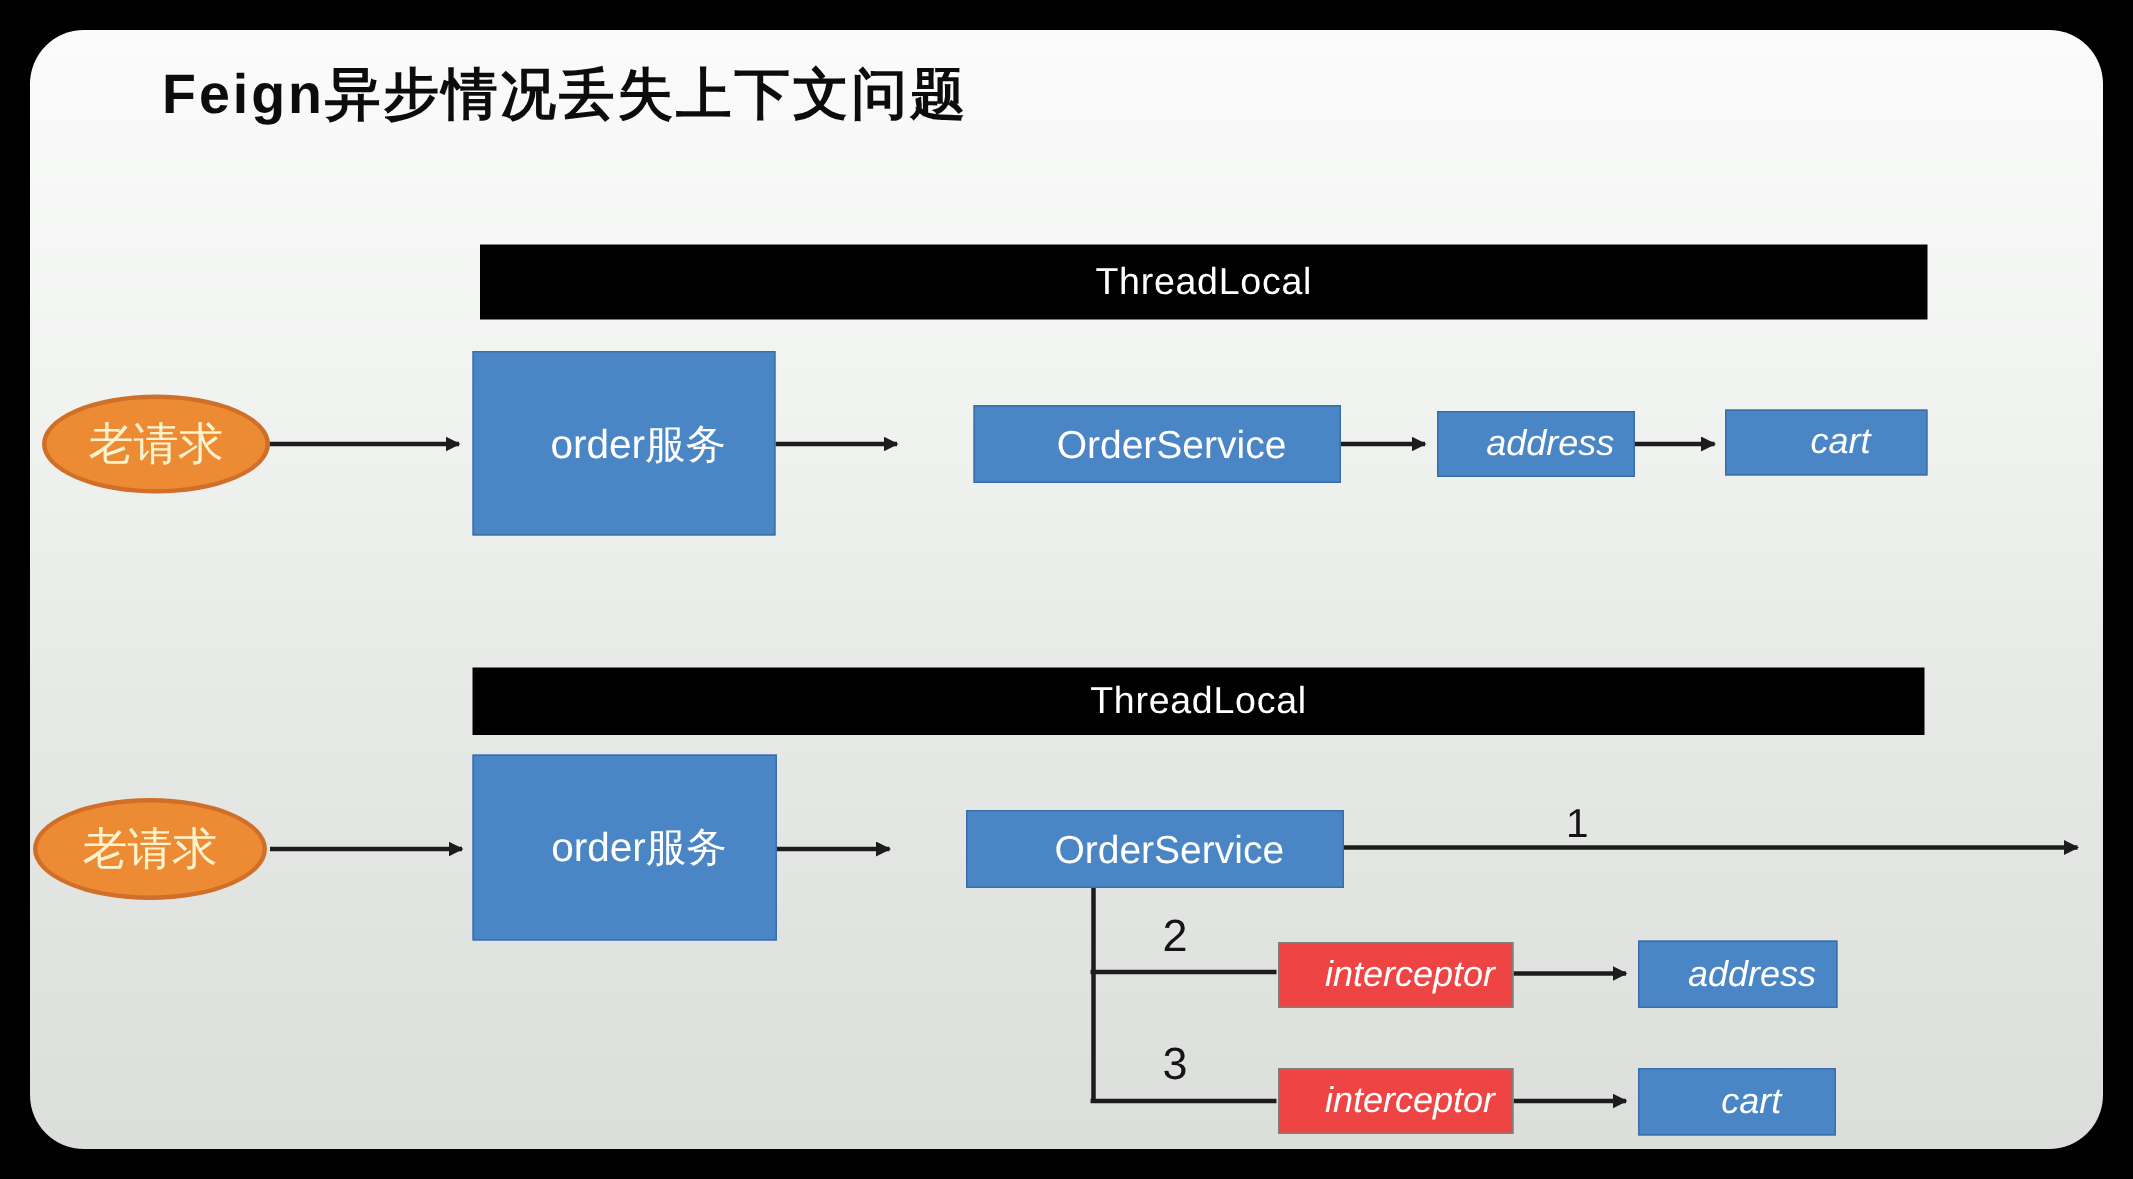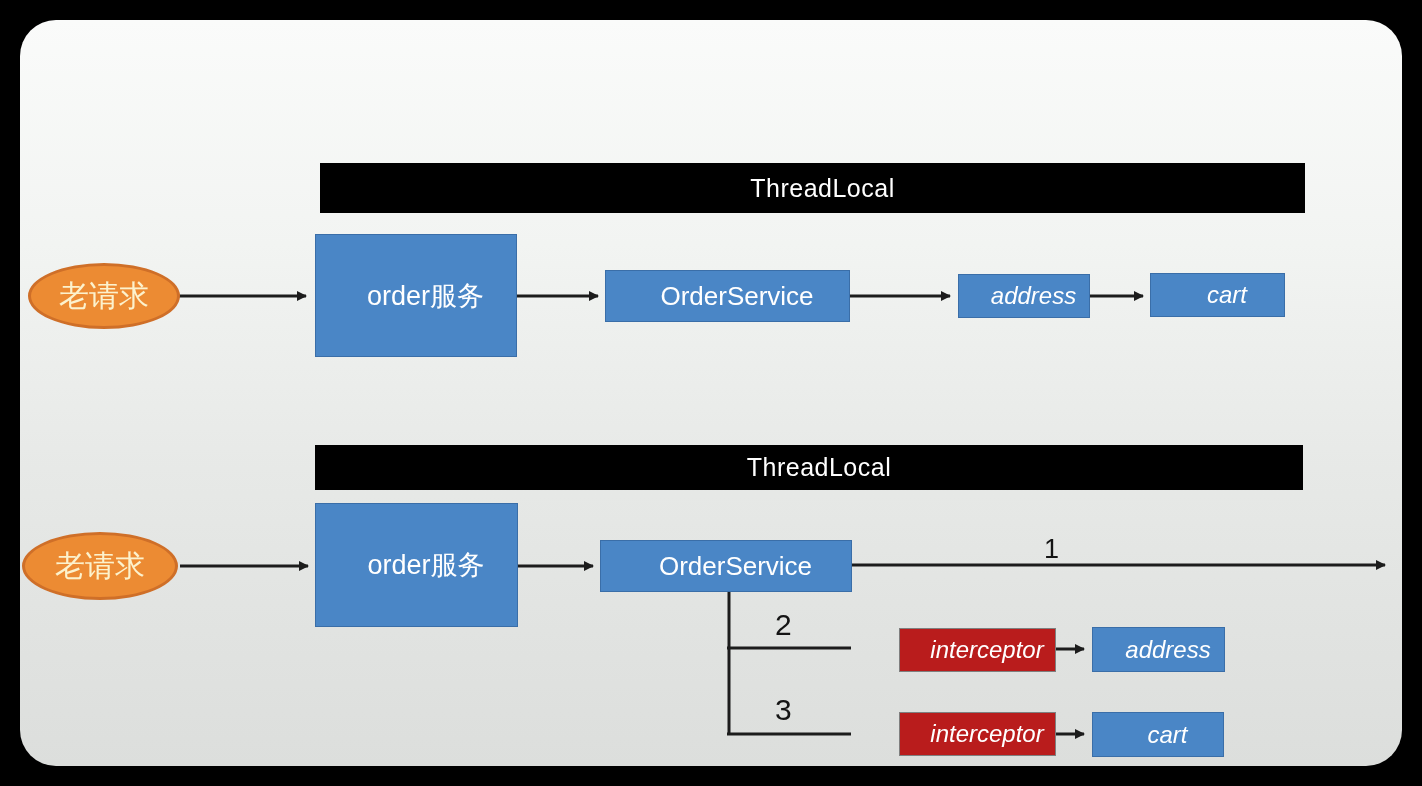--- a/index.html
+++ b/index.html
@@ -16,39 +16,39 @@
     background:linear-gradient(180deg,#fafbfa 0%,#f2f4f2 30%,#e7e9e7 60%,#dcdedc 100%);
   }
   .title{
     position:absolute;left:108px;top:38px;
     font-size:37px;font-weight:800;color:#0c0c0c;
     letter-spacing:2px;
   }
   .bar-black{
     position:absolute;background:#000;color:#fff;
     display:flex;align-items:center;justify-content:center;
-    font-size:25px;font-weight:400;letter-spacing:0.5px;padding-left:20px;
+    font-size:25px;font-weight:400;letter-spacing:0.5px;
   }
   .node{
     position:absolute;display:flex;align-items:center;justify-content:center;
     color:#fff;box-sizing:border-box;padding-left:19px;
   }
   .node-blue{background:#4a86c6;border:1px solid #3a6ea8;}
-  .node-gray{background:#b91c1c;border:1px solid #7f7f7f;margin-left:47px;}
+  .node-gray{background:#ef4444;border:1px solid #7f7f7f;}
   .ellipse{
     position:absolute;display:flex;align-items:center;justify-content:center;
     background:#ec8b33;border:3px solid #cf6f28;border-radius:50%;
     color:#fcf2cd;font-size:30px;box-sizing:border-box;
   }
   .branch-num{
     position:absolute;color:#141414;font-size:30px;font-weight:400;
   }
   .arrows{position:absolute;left:0;top:0;width:1422px;height:786px;pointer-events:none;}
   .fs27{font-size:27px;}
-  .fs26{font-size:26px;}
+  .fs26{font-size:26px;margin-left:44px;}
   .fs24{font-size:24px;font-style:italic;}
 </style>
 </head>
 <body>
 
 <div class="frame">
   <div class="panel"></div>
 
   <svg class="arrows" width="1422" height="786" viewBox="0 0 1422 786">
     <defs>
@@ -65,20 +65,21 @@
     <line x1="180" y1="566" x2="308" y2="566" stroke="#1c1c1c" stroke-width="3" marker-end="url(#ah)"></line>
     <line x1="518" y1="566" x2="593" y2="566" stroke="#1c1c1c" stroke-width="3" marker-end="url(#ah)"></line>
     <line x1="852" y1="565" x2="1385" y2="565" stroke="#1c1c1c" stroke-width="3" marker-end="url(#ah)"></line>
     <line x1="729" y1="592" x2="729" y2="734" stroke="#1c1c1c" stroke-width="3"></line>
     <line x1="727" y1="648" x2="851" y2="648" stroke="#1c1c1c" stroke-width="3"></line>
     <line x1="1009" y1="649" x2="1084" y2="649" stroke="#1c1c1c" stroke-width="3" marker-end="url(#ah)"></line>
     <line x1="727" y1="734" x2="851" y2="734" stroke="#1c1c1c" stroke-width="3"></line>
     <line x1="1009" y1="734" x2="1084" y2="734" stroke="#1c1c1c" stroke-width="3" marker-end="url(#ah)"></line>
   </svg>
 
+  <div class="title">Feign异步情况丢失上下文问题</div>
 
   <div class="bar-black" style="left:320px;top:163px;width:965px;height:50px;">ThreadLocal</div>
 
   <div class="ellipse" style="left:28px;top:263px;width:152px;height:66px;">老请求</div>
 
   <div class="node node-blue fs27" style="left:315px;top:234px;width:202px;height:123px;">order服务</div>
 
   <div class="node node-blue fs26" style="left:605px;top:270px;width:245px;height:52px;">OrderService</div>
 
   <div class="node node-blue fs24" style="left:958px;top:274px;width:132px;height:44px;">address</div>

